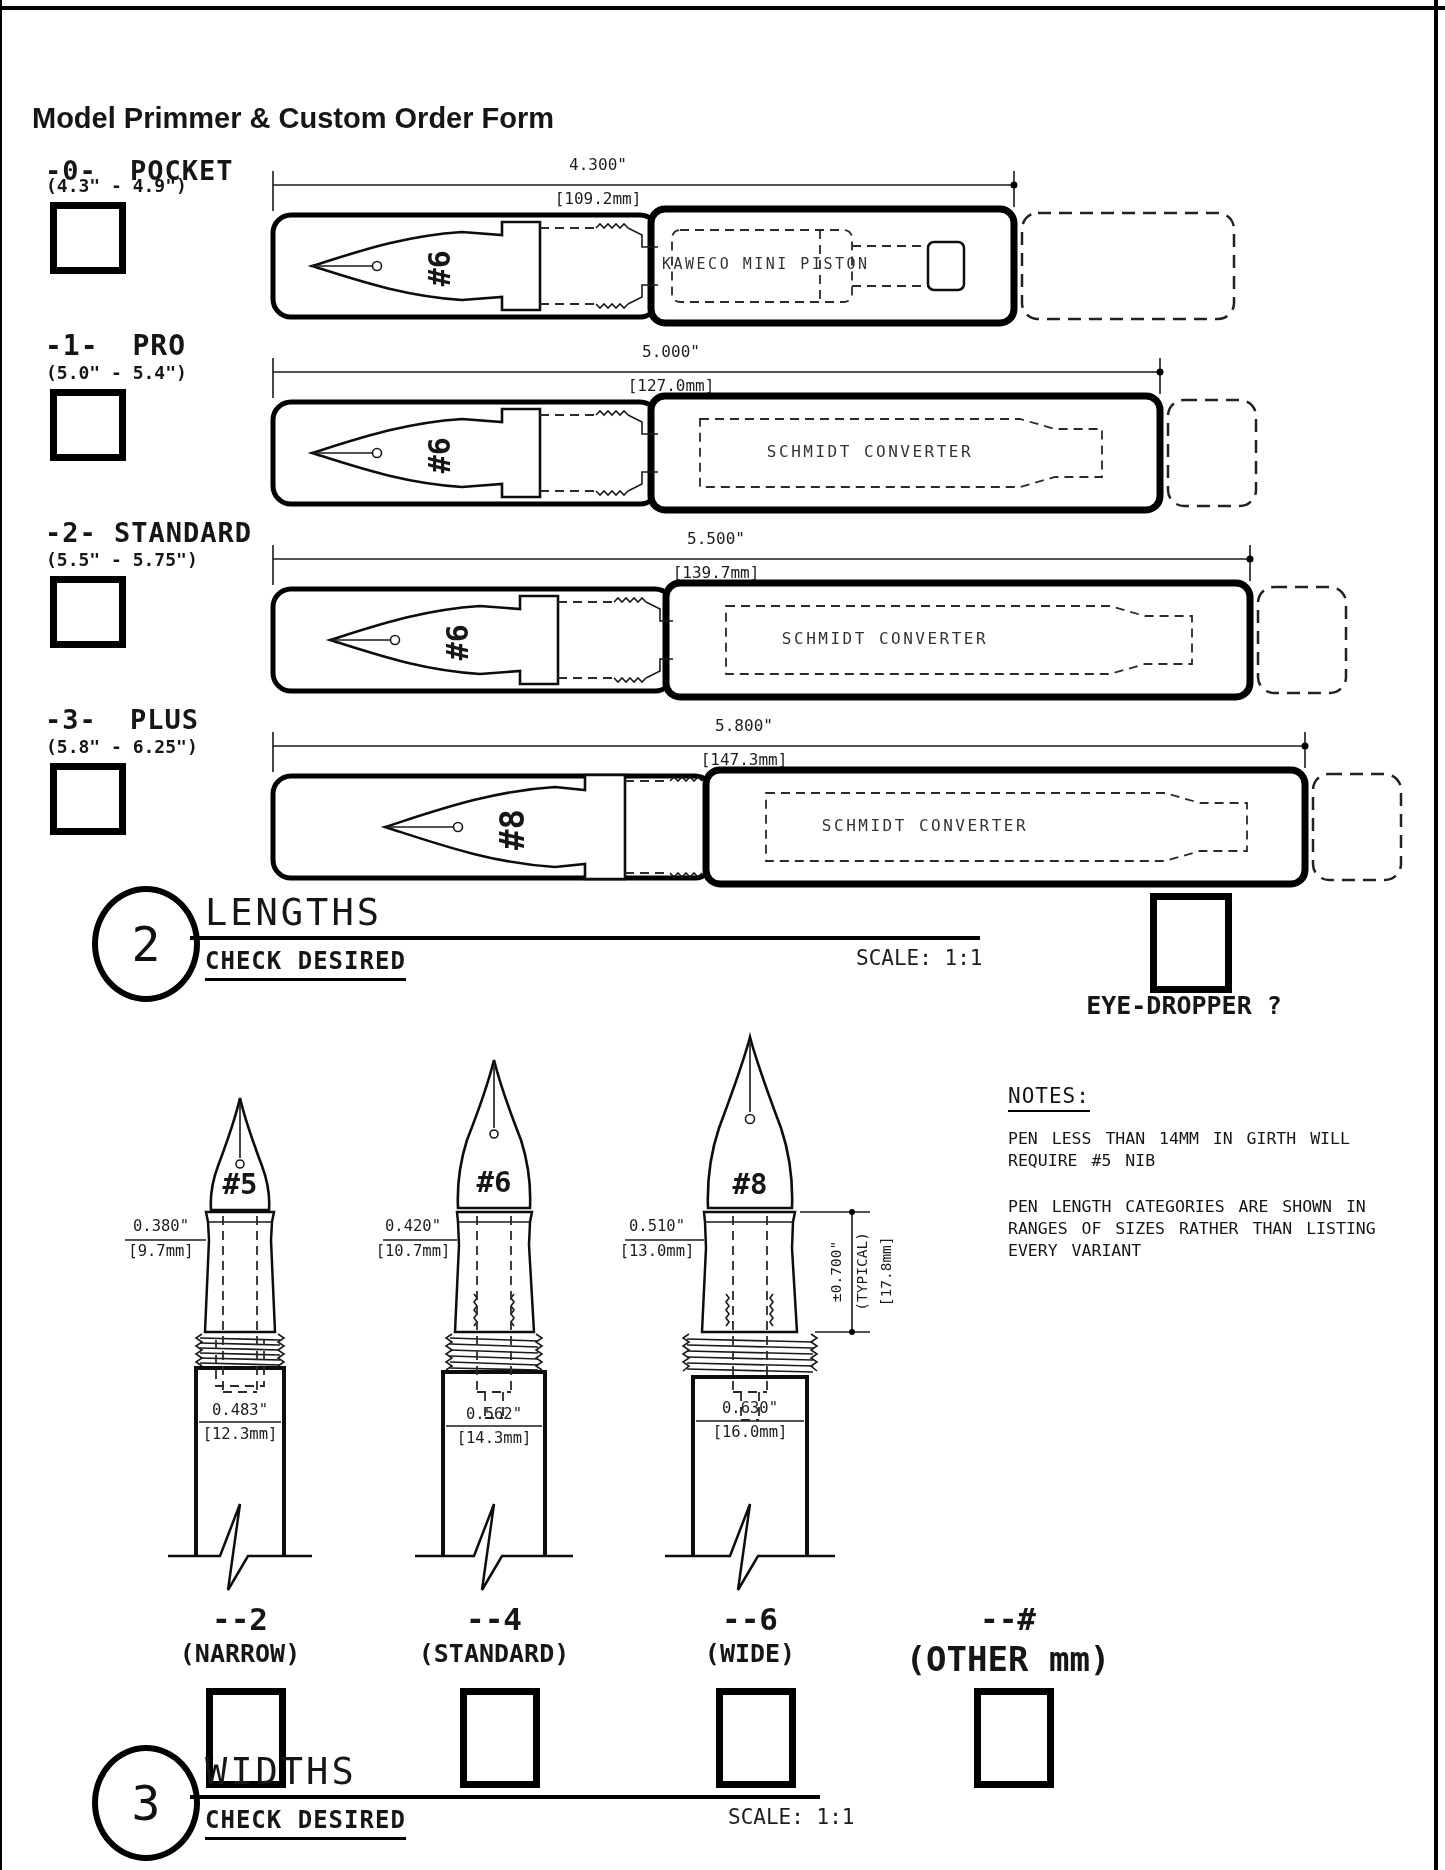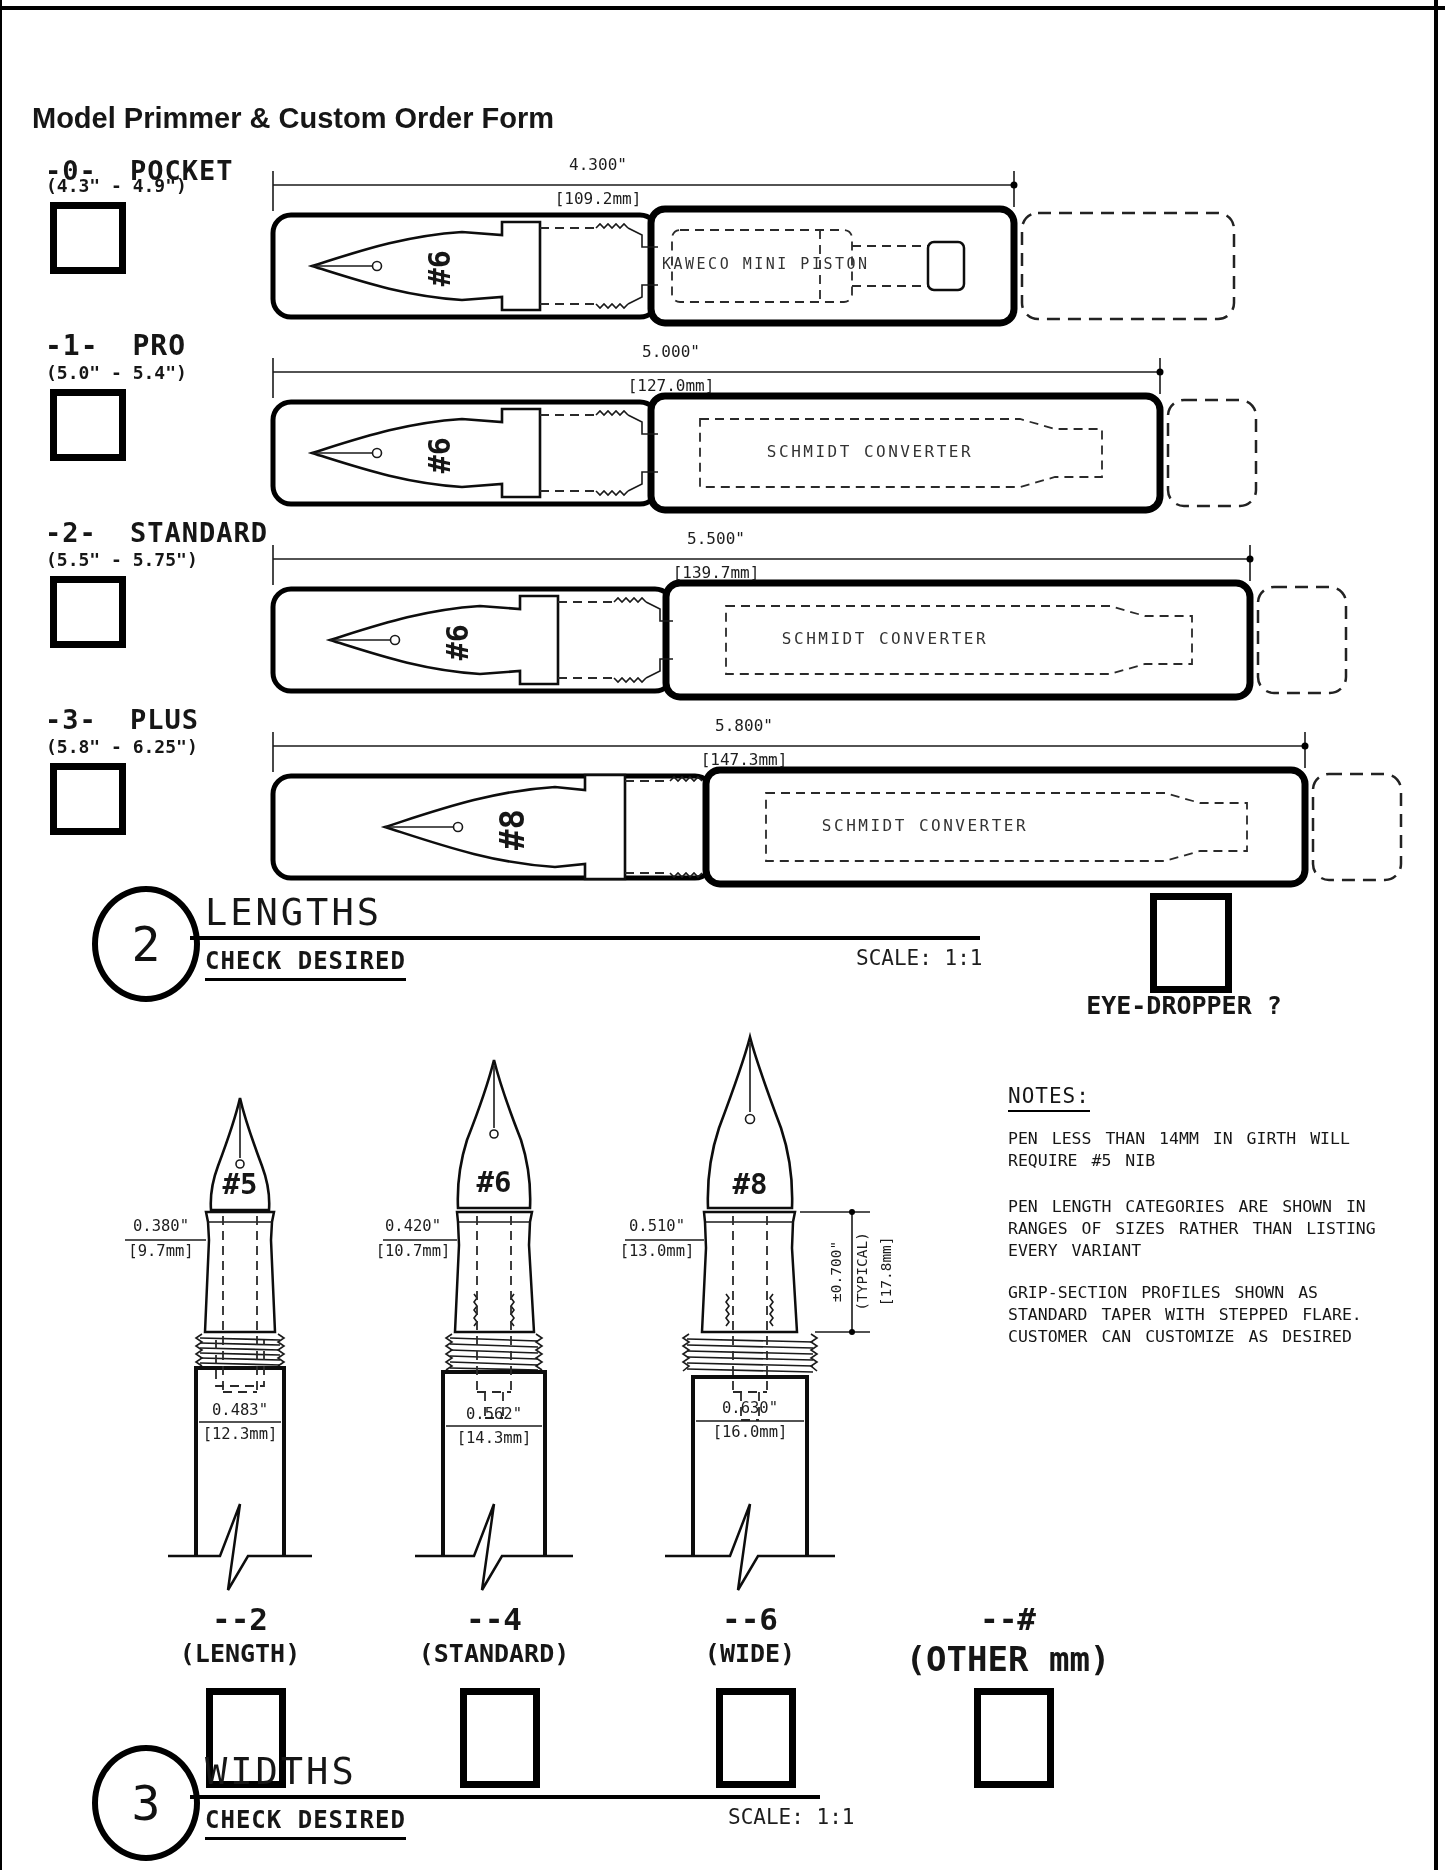--- a/index.html
+++ b/index.html
@@ -185,21 +185,21 @@
   </div>
   <div class="t b" style="left:46px;top:363px;font-size:18px;">(5.0" - 5.4")</div>
   <div class="chk" style="left:50px;top:389px;width:62px;height:58px;"></div>
   <div class="t dim ctr" style="left:591px;top:343px;width:160px;font-size:16px;">5.000"</div>
   <div class="t dim ctr" style="left:591px;top:377px;width:160px;font-size:16px;">[127.0mm]</div>
   <div class="t b ctr rt" style="left:400px;top:438px;width:80px;font-size:30px;">#6</div>
   <div class="t cvt ctr" style="left:760px;top:443px;width:220px;font-size:16px;">SCHMIDT CONVERTER</div>
 
   <div class="t b" style="left:45px;top:517px;font-size:27px;letter-spacing:1px;">
     <span>-2-</span>
-    <span style="margin-left:16px;">STANDARD</span>
+    <span style="">STANDARD</span>
   </div>
   <div class="t b" style="left:46px;top:550px;font-size:18px;">(5.5" - 5.75")</div>
   <div class="chk" style="left:50px;top:576px;width:62px;height:58px;"></div>
   <div class="t dim ctr" style="left:636px;top:530px;width:160px;font-size:16px;">5.500"</div>
   <div class="t dim ctr" style="left:636px;top:564px;width:160px;font-size:16px;">[139.7mm]</div>
   <div class="t b ctr rt" style="left:418px;top:625px;width:80px;font-size:30px;">#6</div>
   <div class="t cvt ctr" style="left:775px;top:630px;width:220px;font-size:16px;">SCHMIDT CONVERTER</div>
 
   <div class="t b" style="left:45px;top:704px;font-size:27px;letter-spacing:1px;">
     <span>-3-</span>
@@ -245,28 +245,23 @@
   <div class="t usub" style="left:1008px;top:1084px;font-size:21px;letter-spacing:1px;border-bottom-width:2px;">NOTES:</div>
   <div class="t" style="left:1008px;top:1128px;font-size:16.5px;line-height:22px;word-spacing:4px;">
     <div>PEN LESS THAN 14MM IN GIRTH WILL</div>
     <div>REQUIRE #5 NIB</div>
   </div>
   <div class="t" style="left:1008px;top:1196px;font-size:16.5px;line-height:22px;word-spacing:4px;">
     <div>PEN LENGTH CATEGORIES ARE SHOWN IN</div>
     <div>RANGES OF SIZES RATHER THAN LISTING</div>
     <div>EVERY VARIANT</div>
   </div>
-  <div class="t" style="left:1008px;top:1282px;font-size:16.5px;line-height:22px;word-spacing:4px;">
-    <div>GRIP-SECTION PROFILES SHOWN AS</div>
-    <div>STANDARD TAPER WITH STEPPED FLARE.</div>
-    <div>CUSTOMER CAN CUSTOMIZE AS DESIRED</div>
-  </div>
 
   <div class="t b ctr" style="left:180px;top:1602px;width:120px;font-size:31px;">--2</div>
-  <div class="t b ctr" style="left:110px;top:1640px;width:260px;font-size:25px;">(LENGTH)</div>
+  <div class="t b ctr" style="left:110px;top:1640px;width:260px;font-size:25px;">(NARROW)</div>
   <div class="chk" style="left:206px;top:1688px;width:66px;height:86px;"></div>
 
   <div class="t b ctr" style="left:434px;top:1602px;width:120px;font-size:31px;">--4</div>
   <div class="t b ctr" style="left:364px;top:1640px;width:260px;font-size:25px;">(STANDARD)</div>
   <div class="chk" style="left:460px;top:1688px;width:66px;height:86px;"></div>
 
   <div class="t b ctr" style="left:690px;top:1602px;width:120px;font-size:31px;">--6</div>
   <div class="t b ctr" style="left:620px;top:1640px;width:260px;font-size:25px;">(WIDE)</div>
   <div class="chk" style="left:716px;top:1688px;width:66px;height:86px;"></div>
 

